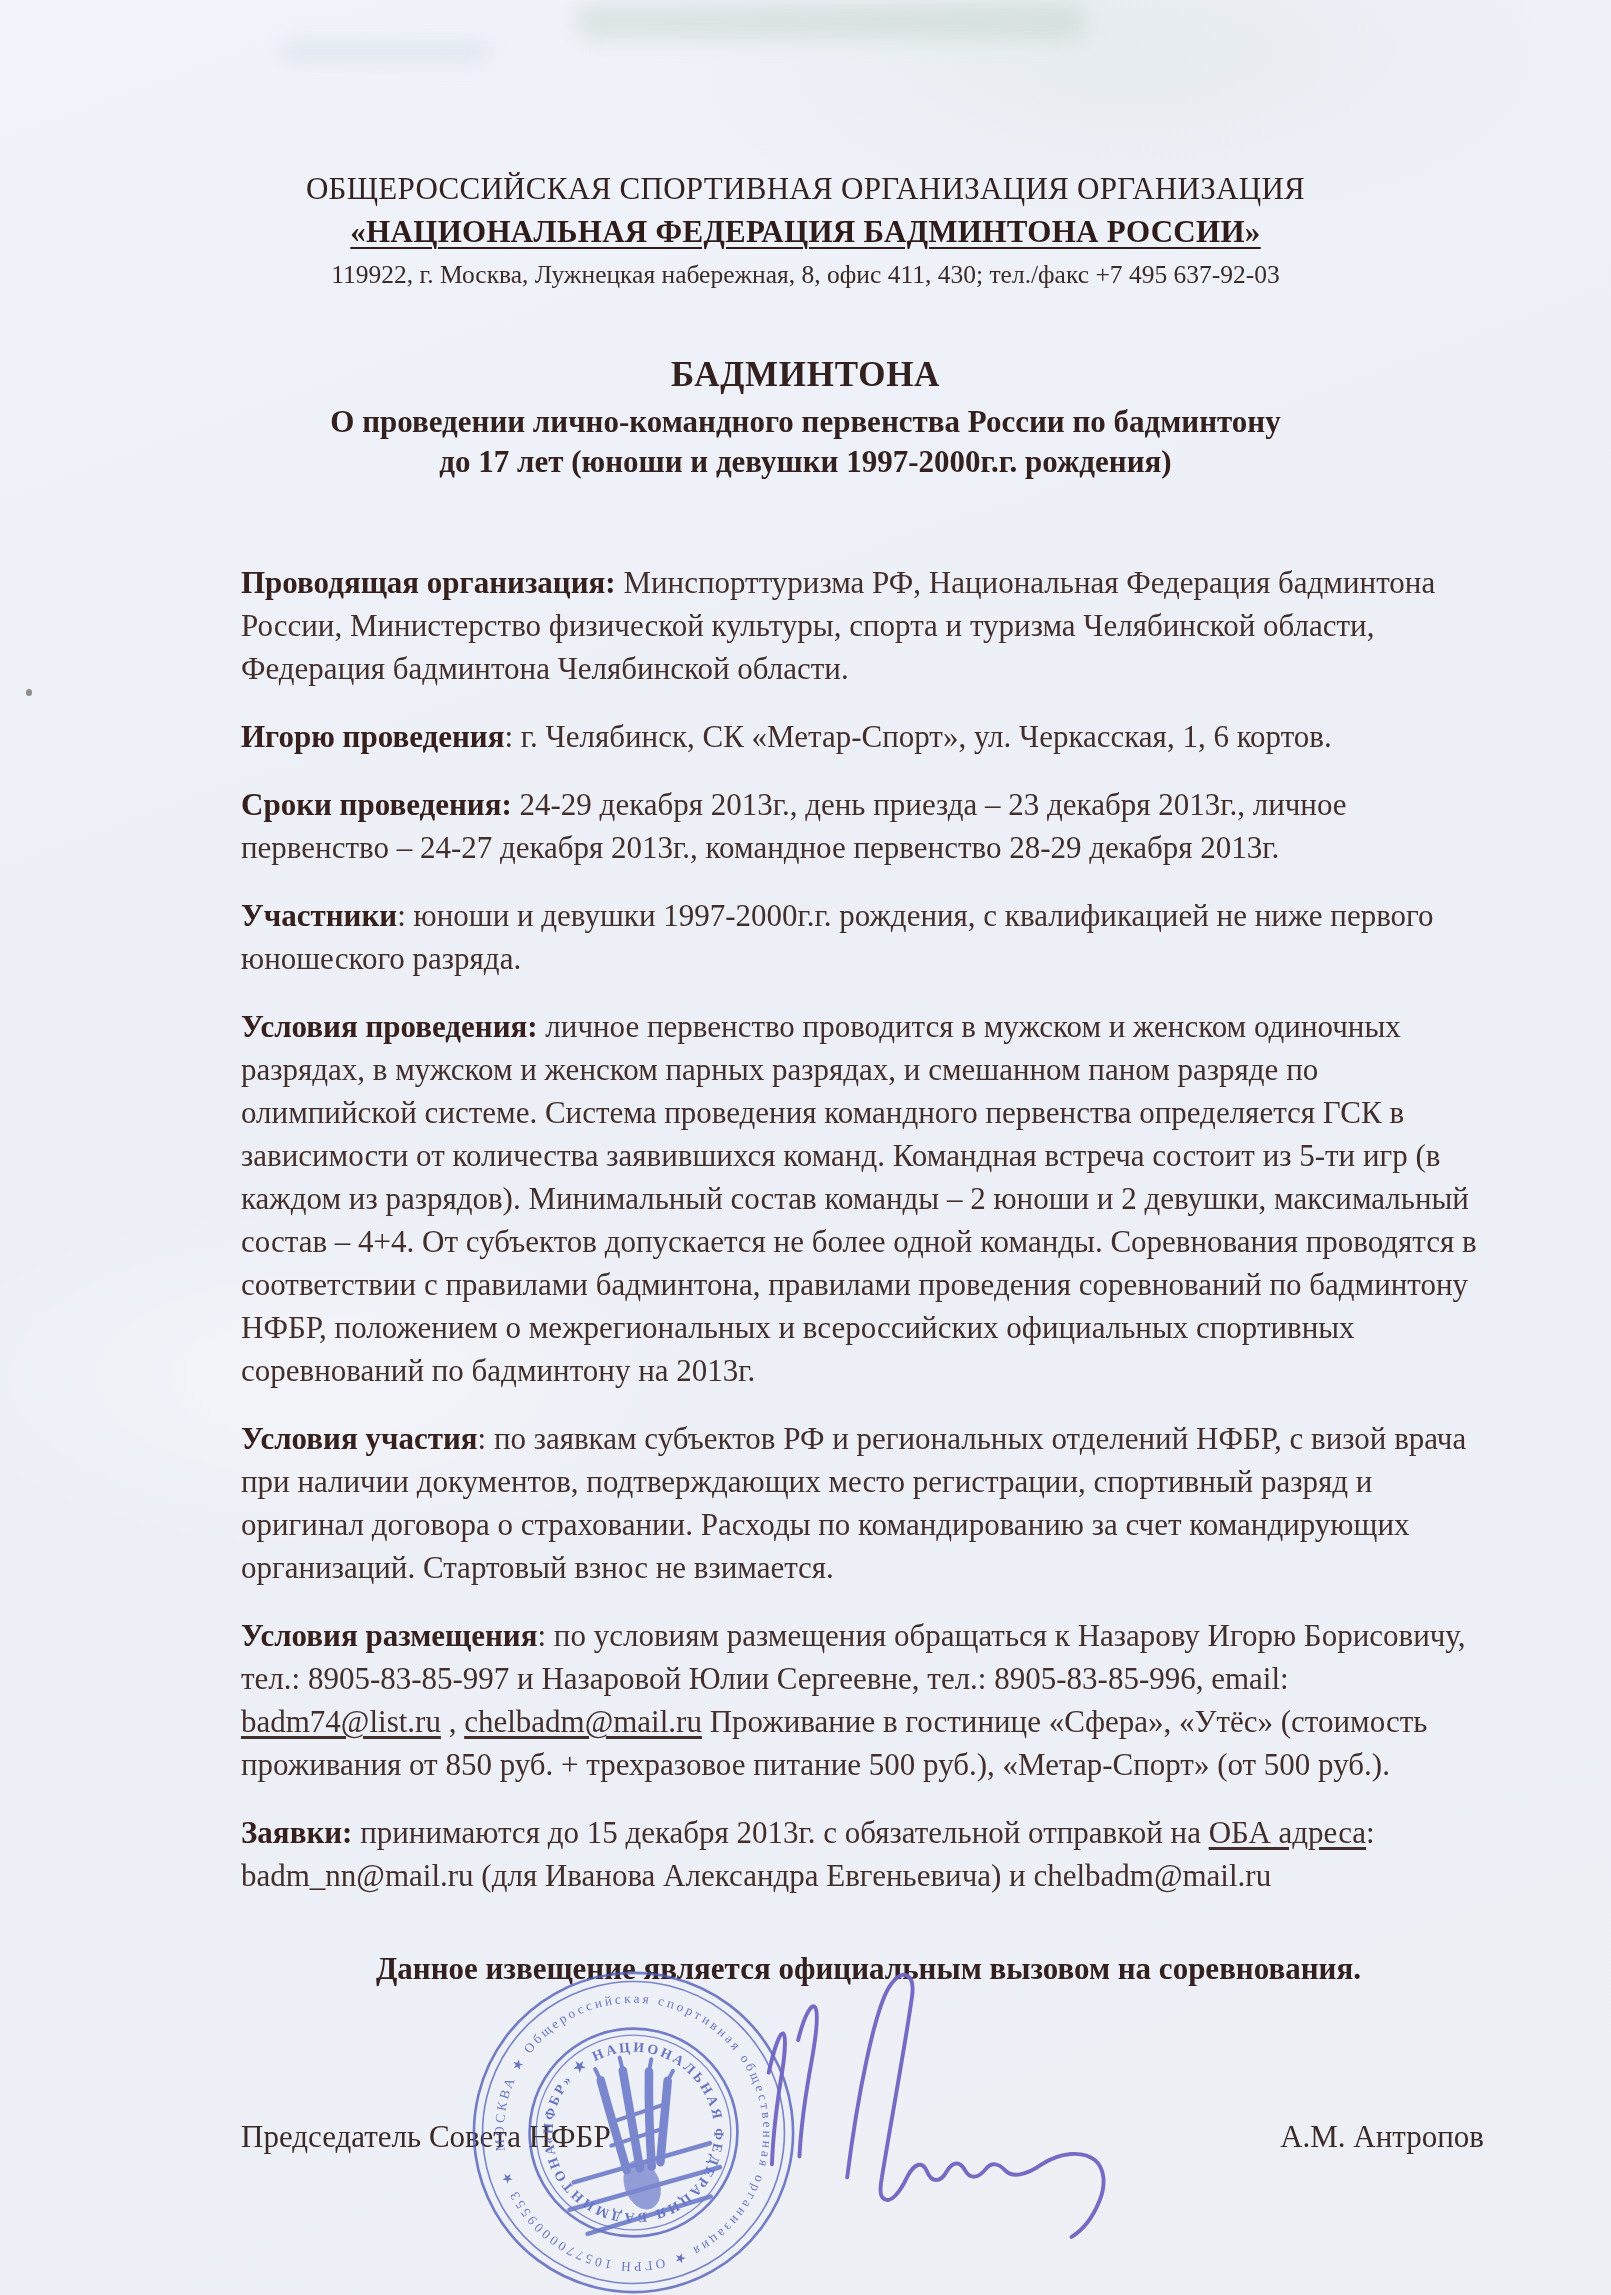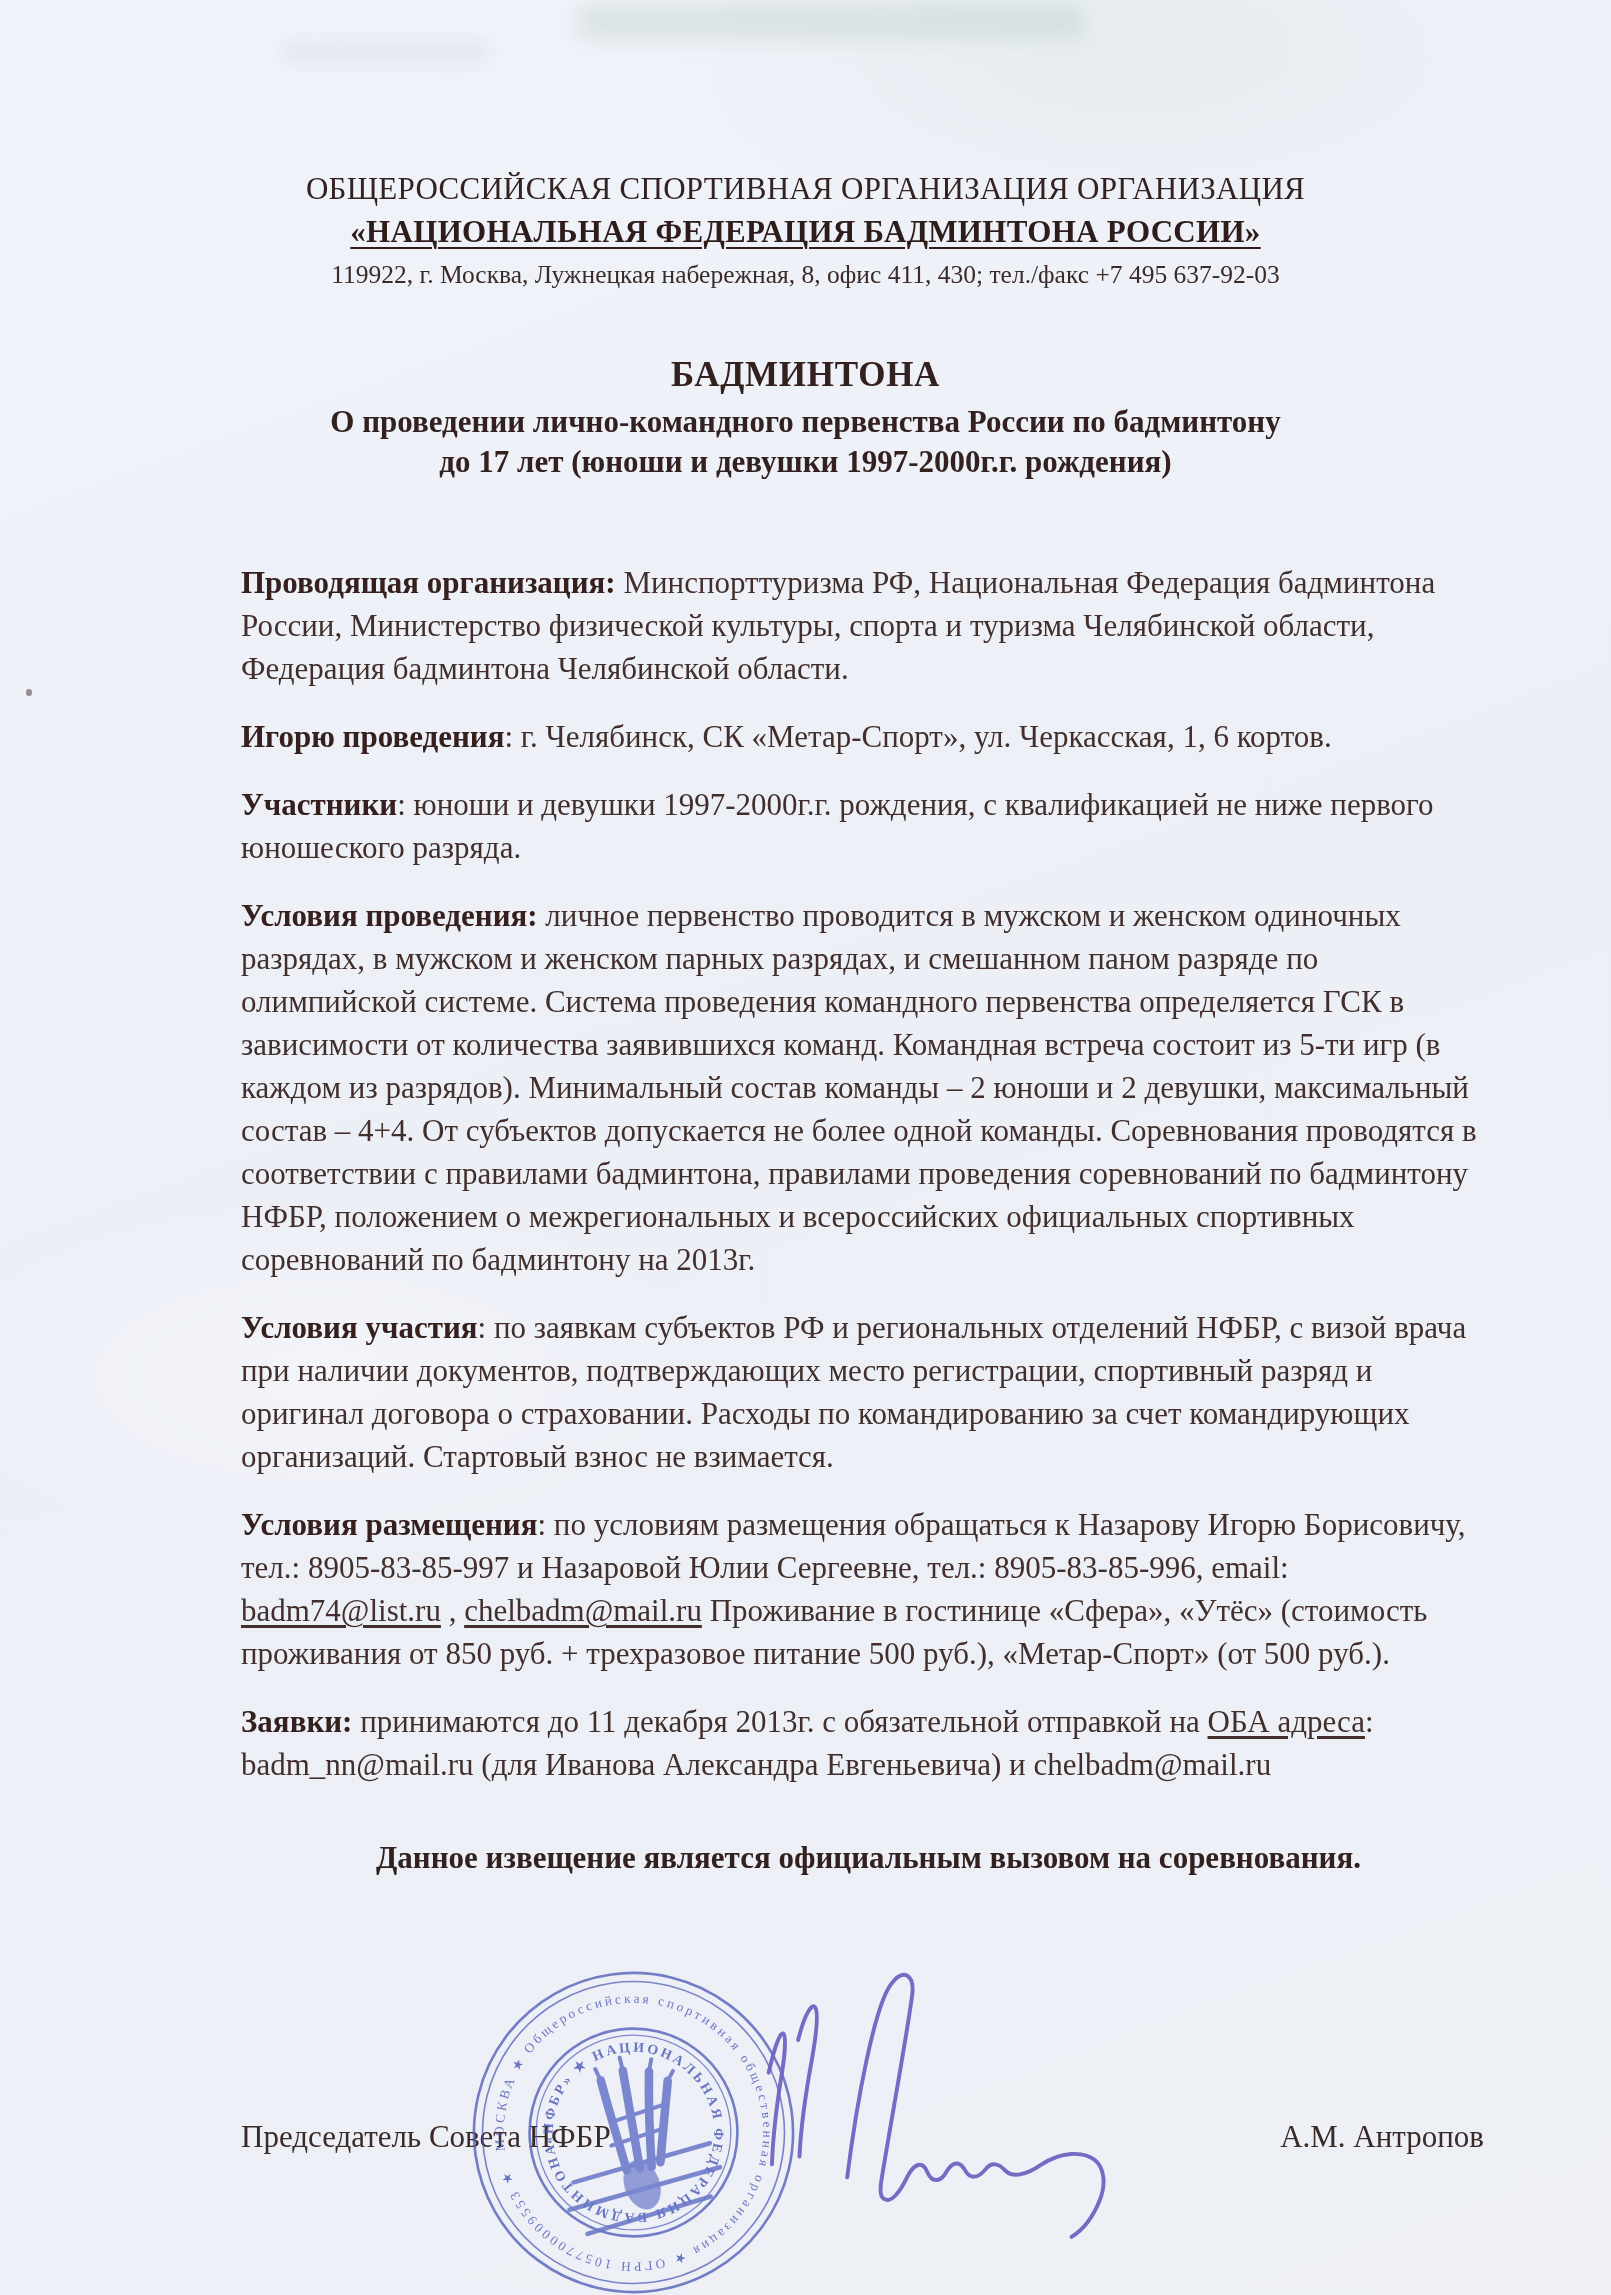--- a/index.html
+++ b/index.html
@@ -84,30 +84,31 @@
     <div class="sub first">О проведении лично-командного первенства России по бадминтону</div>
     <div class="sub">до 17 лет (юноши и девушки 1997-2000г.г. рождения)</div>
   </section>
 
   <main class="content">
 
     <p class="para"><span class="label">Проводящая организация:</span><span> Минспорттуризма РФ, Национальная Федерация бадминтона России, Министерство физической культуры, спорта и туризма Челябинской области, Федерация бадминтона Челябинской области.</span></p>
 
     <p class="para"><span class="label">Игорю проведения</span><span>: г. Челябинск, СК «Метар-Спорт», ул. Черкасская, 1, 6 кортов.</span></p>
 
+    <p class="para"><span class="label">Сроки проведения:</span><span> 24-29 декабря 2013г., день приезда – 23 декабря 2013г., личное первенство – 24-27 декабря 2013г., командное первенство 28-29 декабря 2013г.</span></p>
 
     <p class="para"><span class="label">Участники</span><span>: юноши и девушки 1997-2000г.г. рождения, с квалификацией не ниже первого юношеского разряда.</span></p>
 
     <p class="para"><span class="label">Условия проведения:</span><span> личное первенство проводится в мужском и женском одиночных разрядах, в мужском и женском парных разрядах, и смешанном паном разряде по олимпийской системе. Система проведения командного первенства определяется ГСК в зависимости от количества заявившихся команд. Командная встреча состоит из 5-ти игр (в каждом из разрядов). Минимальный состав команды – 2 юноши и 2 девушки, максимальный состав – 4+4. От субъектов допускается не более одной команды. Соревнования проводятся в соответствии с правилами бадминтона, правилами проведения соревнований по бадминтону НФБР, положением о межрегиональных и всероссийских официальных спортивных соревнований по бадминтону на 2013г.</span></p>
 
     <p class="para"><span class="label">Условия участия</span><span>: по заявкам субъектов РФ и региональных отделений НФБР, с визой врача при наличии документов, подтверждающих место регистрации, спортивный разряд и оригинал договора о страховании. Расходы по командированию за счет командирующих организаций. Стартовый взнос не взимается.</span></p>
 
     <p class="para"><span class="label">Условия размещения</span><span>: по условиям размещения обращаться к Назарову Игорю Борисовичу, тел.: 8905-83-85-997 и Назаровой Юлии Сергеевне, тел.: 8905-83-85-996, email: </span><span class="email">badm74@list.ru</span><span> , </span><span class="email">chelbadm@mail.ru</span><span> Проживание в гостинице «Сфера», «Утёс» (стоимость проживания от 850 руб. + трехразовое питание 500 руб.), «Метар-Спорт» (от 500 руб.).</span></p>
 
-    <p class="para"><span class="label">Заявки:</span><span> принимаются до 11 декабря 2013г. с обязательной отправкой на </span><span class="und">ОБА адреса</span><span>: badm_nn@mail.ru (для Иванова Александра Евгеньевича) и chelbadm@mail.ru</span></p>
+    <p class="para"><span class="label">Заявки:</span><span> принимаются до 15 декабря 2013г. с обязательной отправкой на </span><span class="und">ОБА адреса</span><span>: badm_nn@mail.ru (для Иванова Александра Евгеньевича) и chelbadm@mail.ru</span></p>
 
     <p class="closing">Данное извещение является официальным вызовом на соревнования.</p>
   </main>
 
   <div class="sign-row">
     <span>Председатель Совета НФБР</span>
     <span>А.М. Антропов</span>
   </div>
 
   <svg class="stamp-svg" viewBox="0 0 500 500">

